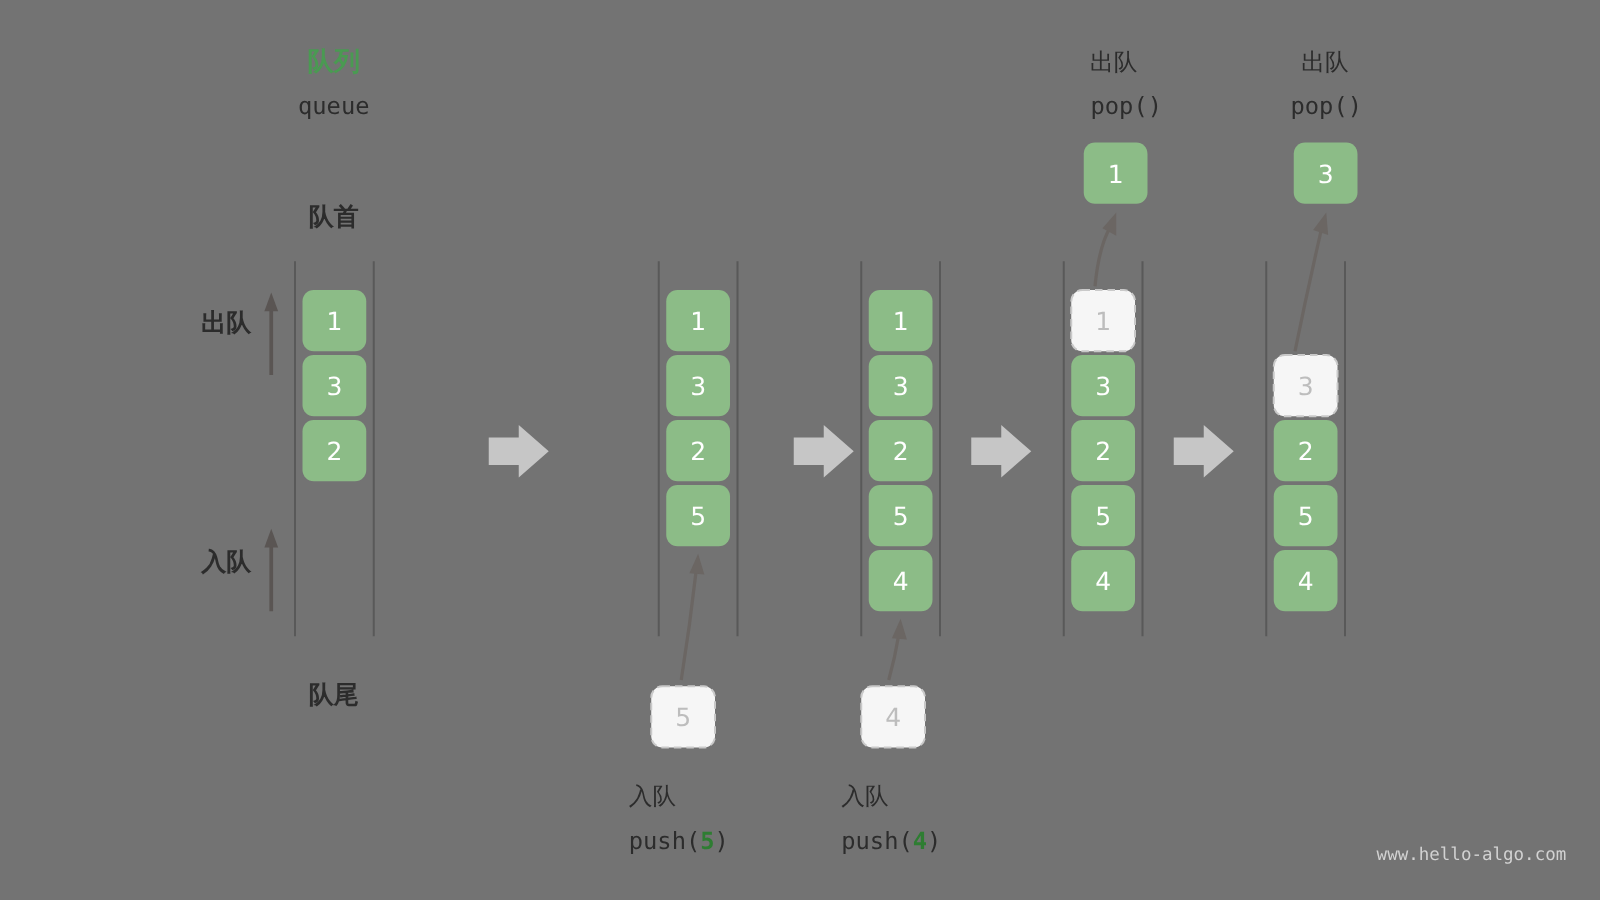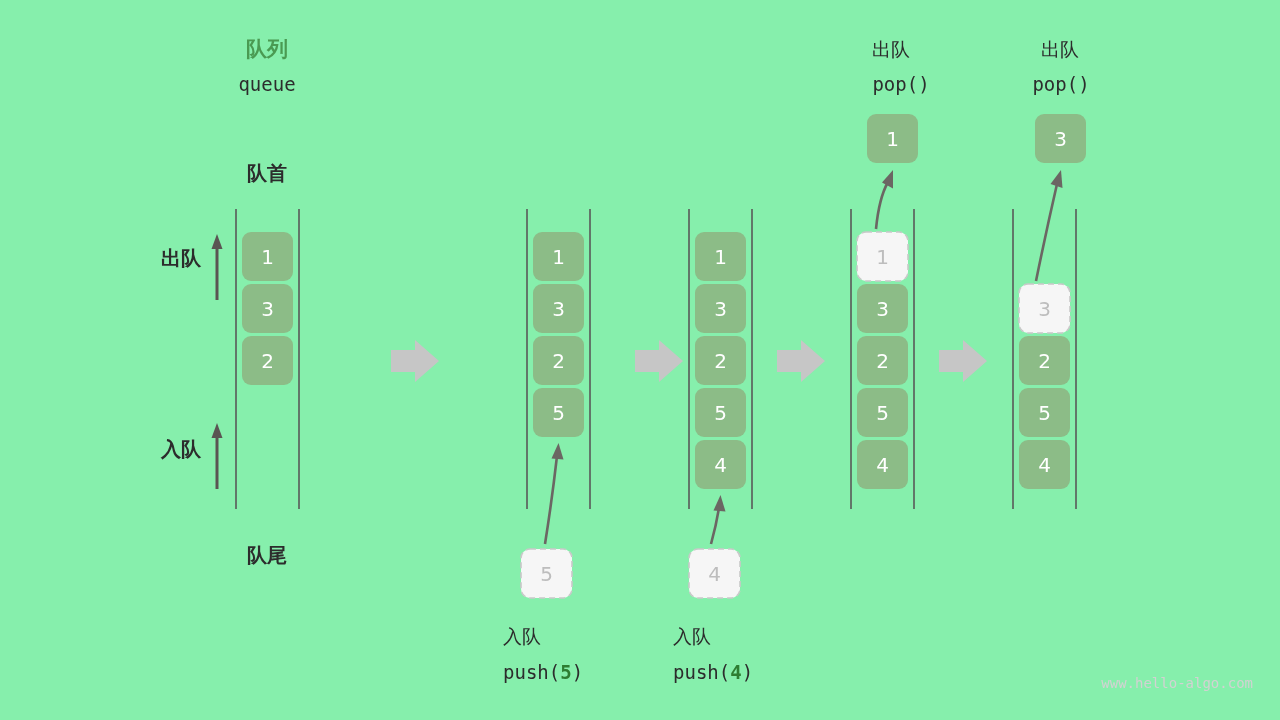--- a/index.html
+++ b/index.html
@@ -10,21 +10,21 @@
   body {
     width: 1280px;
     height: 720px;
     font-family: "DejaVu Sans", sans-serif;
     overflow: hidden;
   }
   #canvas {
     position: relative;
     width: 1280px;
     height: 720px;
-    background: #86efac;
+    background: #737373;
   }
   svg#diagram {
     position: absolute;
     top: 0;
     left: 0;
     width: 1280px;
     height: 720px;
   }
   .cn-bold {
     font-family: "DejaVu Sans", sans-serif;

